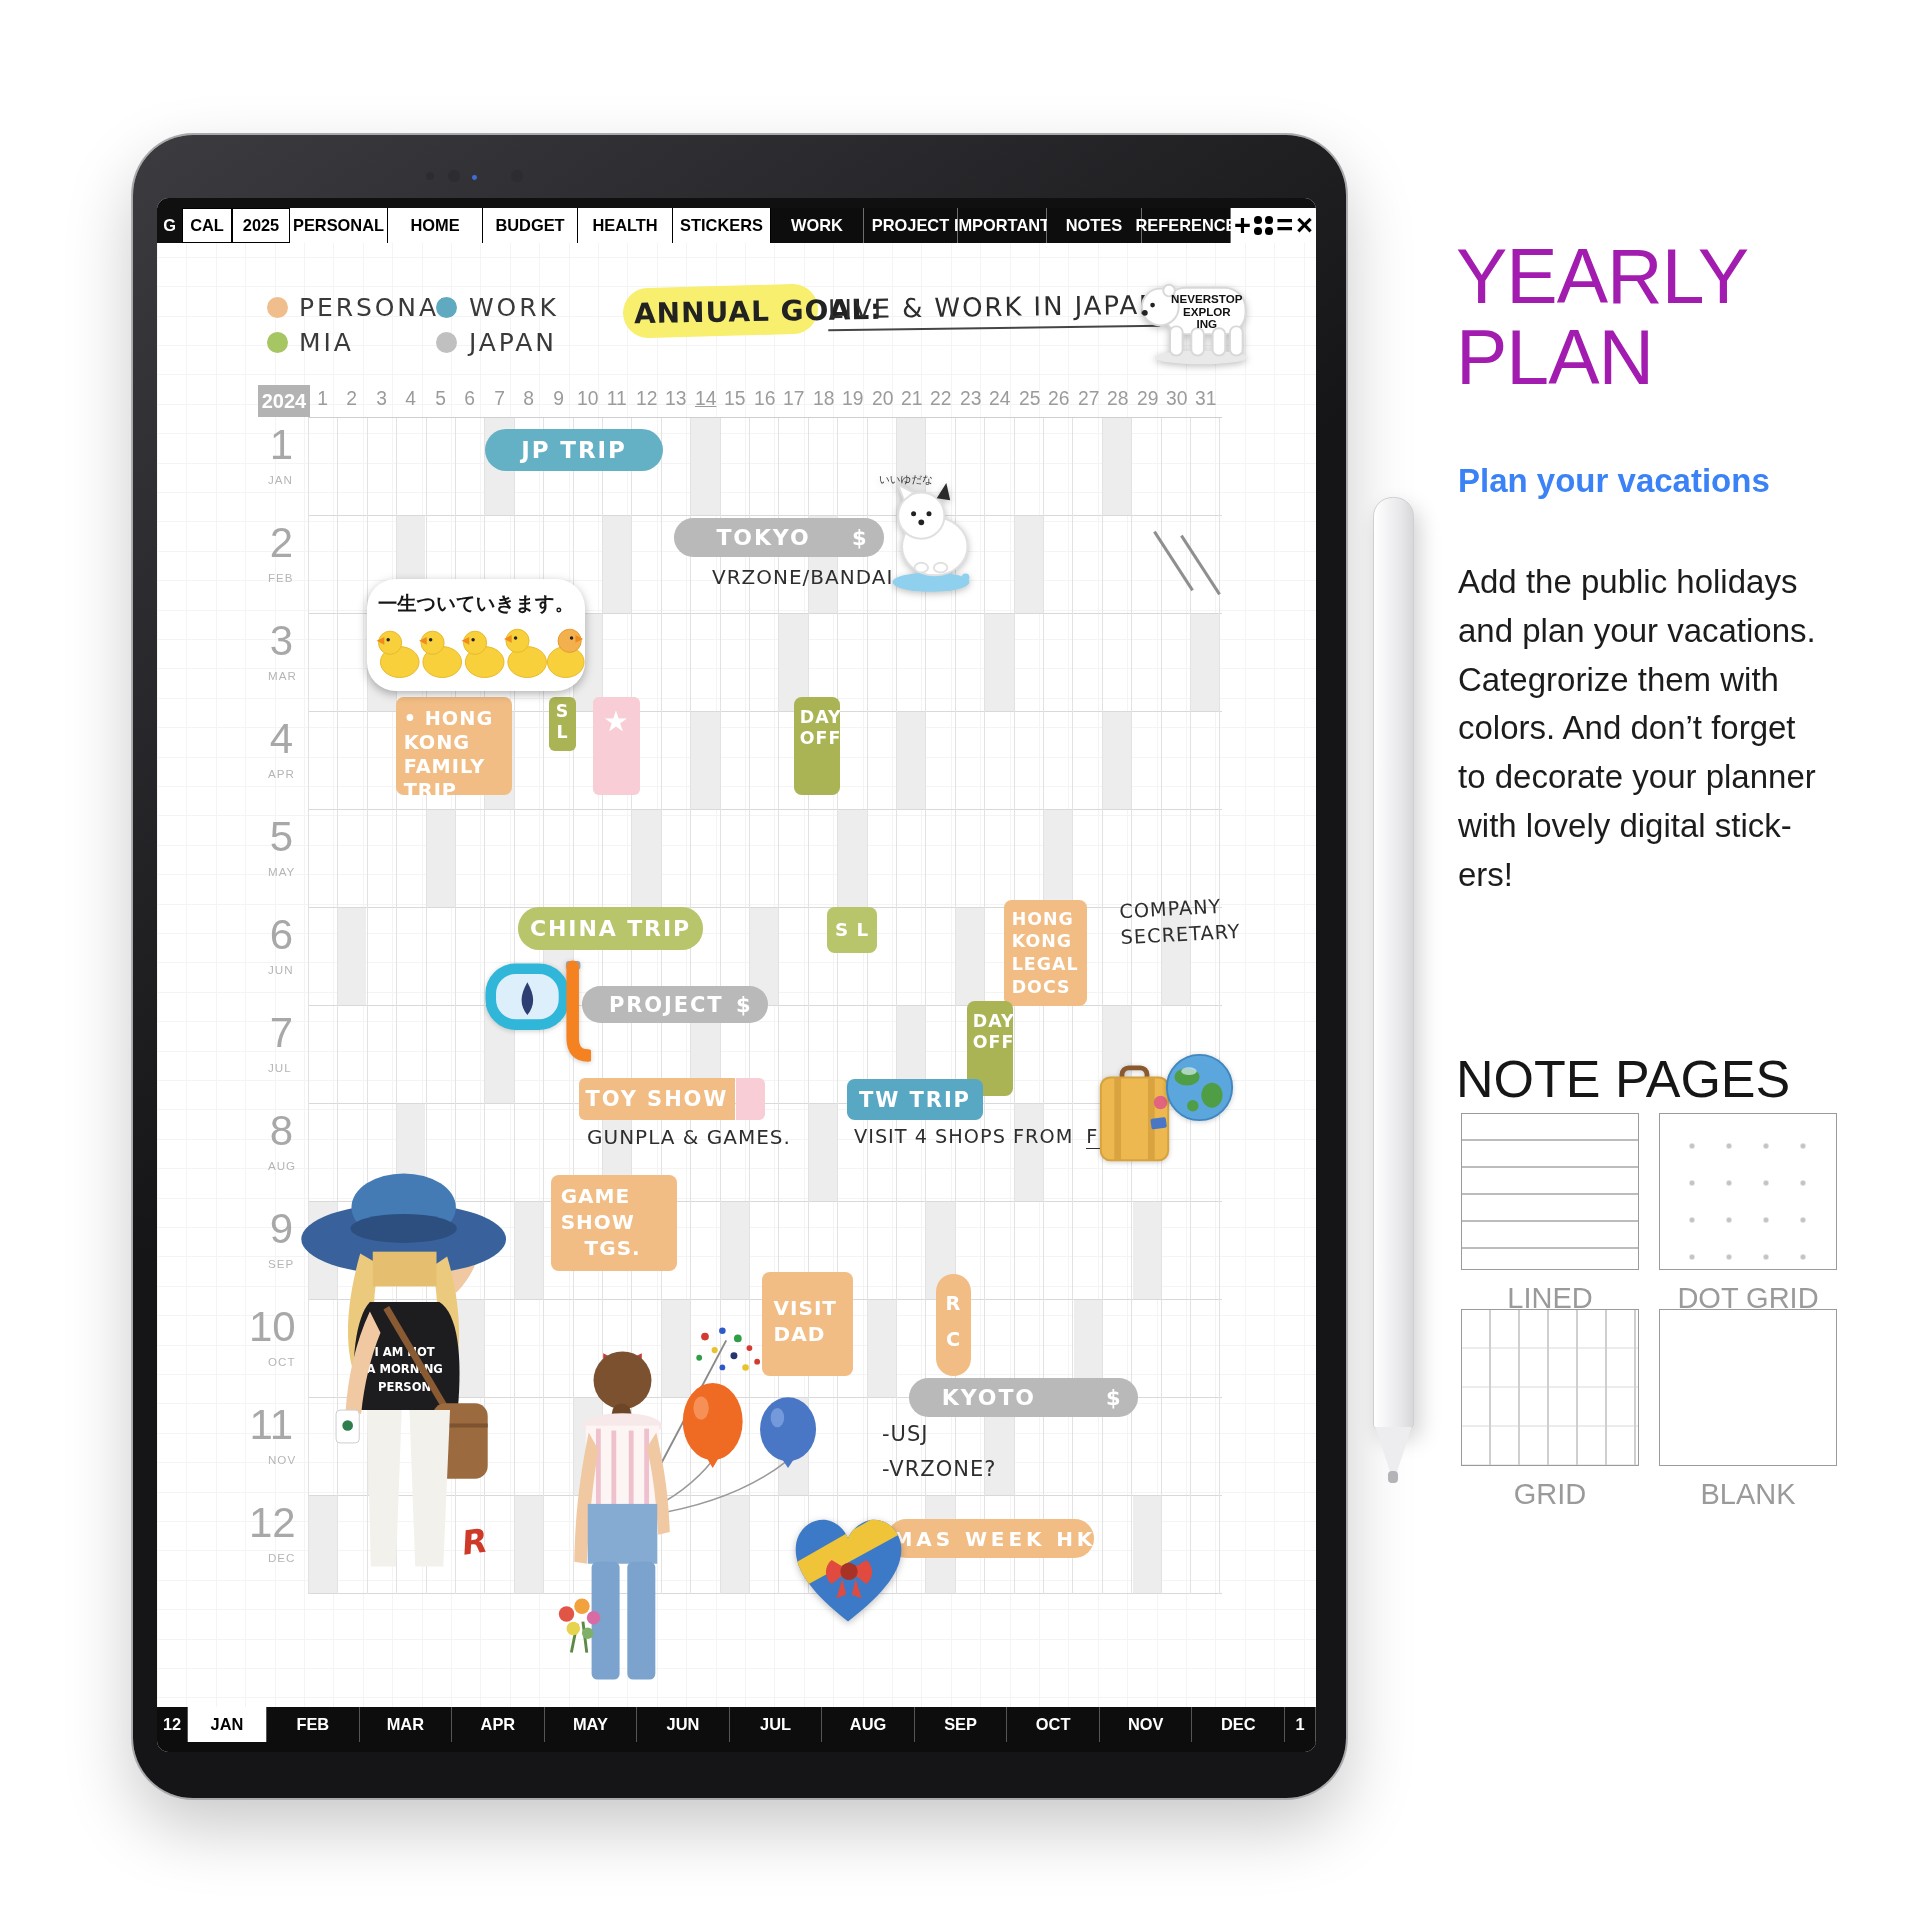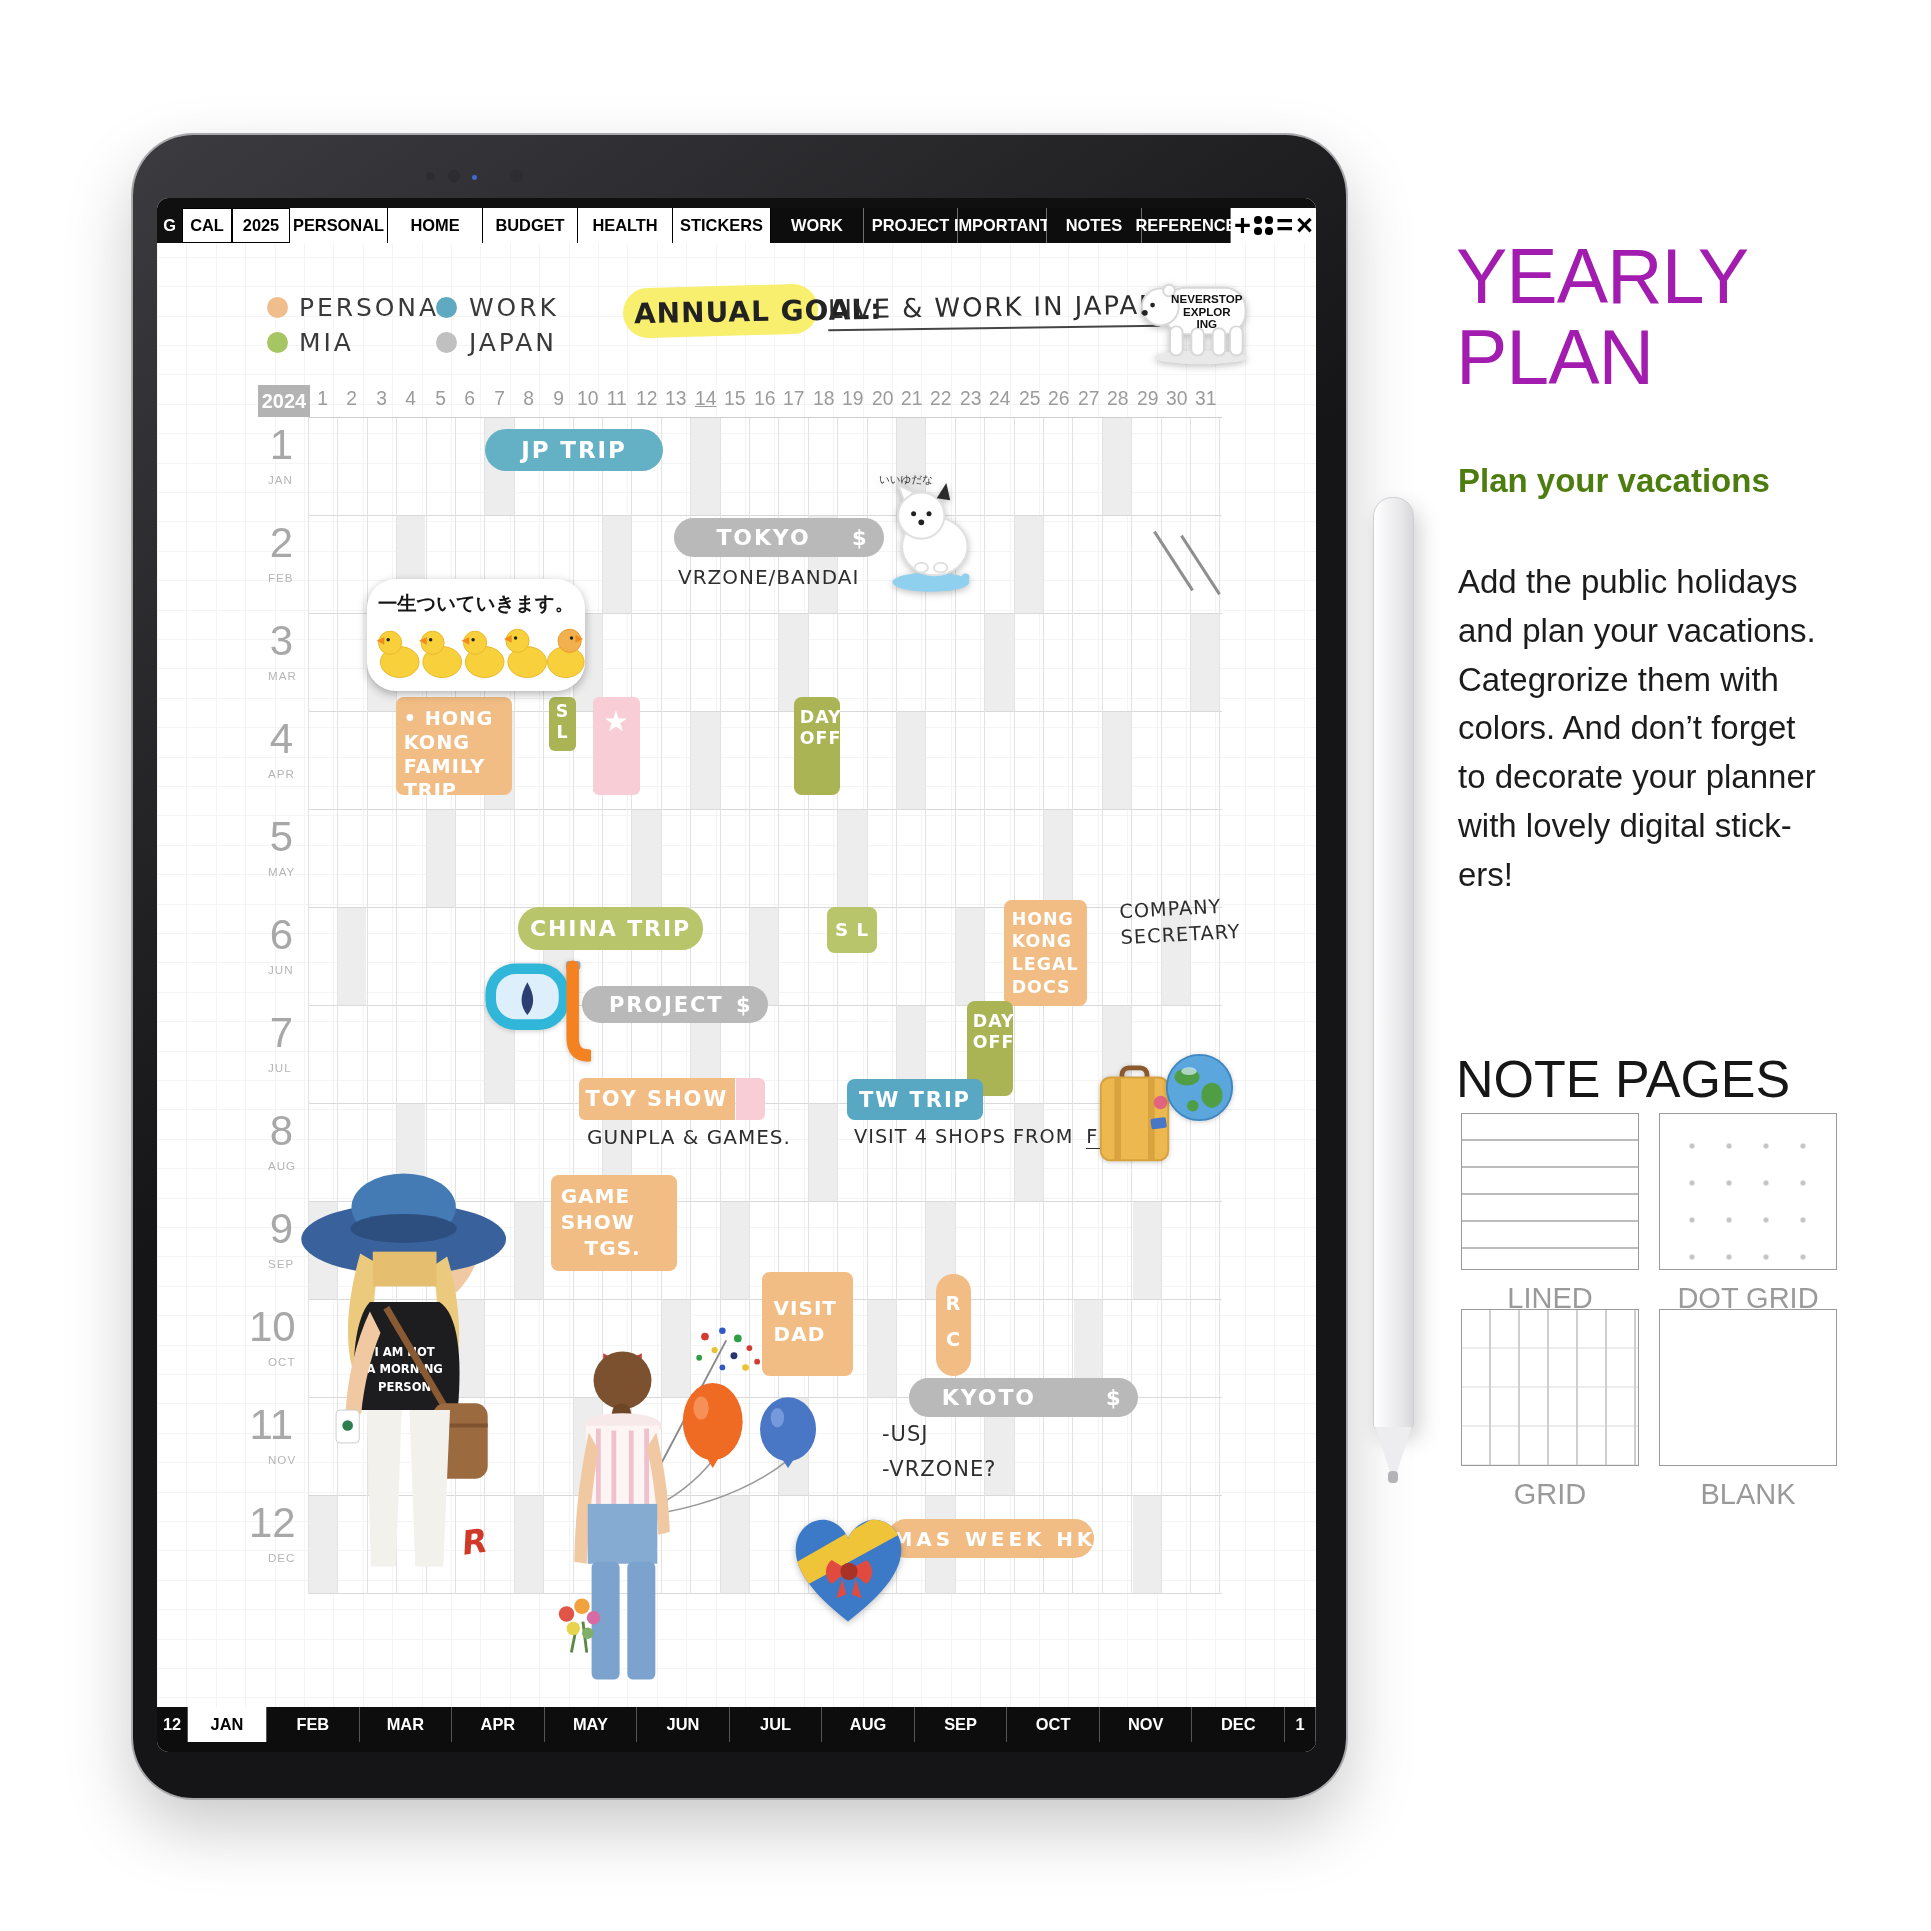--- a/index.html
+++ b/index.html
@@ -83,21 +83,21 @@
   .pencil{position:absolute;left:1373px;top:497px;width:39px;height:930px;
           background:linear-gradient(90deg,#ffffff,#e7e7ea 70%,#d8d8db);
           border:1px solid #cfcfd2;border-radius:19.3px 19.3px 3.9px 3.9px;box-shadow:5.8px 9.7px 21px rgba(0,0,0,.18);}
   .pencil-tip{position:absolute;left:1373px;top:1427px;width:41px;height:52px;background:#ededef;
           clip-path:polygon(6% 0,94% 0,58% 88%,42% 88%);}
   .pencil-nib{position:absolute;left:1388px;top:1471px;width:9.7px;height:11.6px;border-radius:3.9px;background:#b4b4b8;}
 
   
   .p-title{position:absolute;left:1456px;top:236px;font-size:77px;line-height:1.05;color:#a21caf;
            font-weight:300;letter-spacing:-1px;}
-  .p-sub{position:absolute;left:1458px;top:462px;font-size:33px;font-weight:bold;color:#4d7c0f;}
+  .p-sub{position:absolute;left:1458px;top:462px;font-size:33px;font-weight:bold;color:#3b82f6;}
   .p-body{position:absolute;left:1458px;top:558px;font-size:33px;line-height:1.48;color:#1c1c1c;}
   .p-note{position:absolute;left:1456px;top:1049px;font-size:52px;color:#161616;font-weight:300;}
   .thumb{position:absolute;width:178px;height:157px;border:1.9px solid #9b9b9b;box-sizing:border-box;background:#fff;}
   .t-label{position:absolute;width:178px;text-align:center;font-size:29px;color:#9a9a9a;}
   .lined{background:repeating-linear-gradient(to bottom,transparent 0 25px,#bcbcbc 25px 27px);}
   .dotsg{background-image:radial-gradient(#c4c4c4 2.4px,transparent 2.9px);background-size:37px 37px;background-position:13.5px 13.5px;}
   .gridp{background:repeating-linear-gradient(to right,transparent 0 27px,#cfcfcf 27px 29px),
                     repeating-linear-gradient(to bottom,transparent 0 37px,#ececec 37px 39px);}
   svg{display:block;}
 </style>
@@ -285,21 +285,21 @@
             <text x="70" y="71" text-anchor="middle" font-family="Liberation Sans,sans-serif" font-size="12" font-weight="bold" fill="#111">EXPLOR</text>
             <text x="70" y="84" text-anchor="middle" font-family="Liberation Sans,sans-serif" font-size="12" font-weight="bold" fill="#111">ING</text>
           </svg>
 
           <div class="pill hand c-blue" style="left:485px;top:429px;width:178px;height:42px;border-radius:21px;font-size:23px;justify-content:center;">JP TRIP</div>
 
           <div class="pill hand c-gray" style="left:674px;top:518px;width:210px;height:39px;border-radius:19.3px;font-size:22px;">
             <span style="margin-left:27px;">TOKYO</span>
             <span class="cost">$</span>
           </div>
-          <div class="note hand" style="left:678px;top:565px;text-align:center;">VRZONE/BANDAI</div>
+          <div class="note hand" style="left:712px;top:565px;text-align:center;">VRZONE/BANDAI</div>
 
           <div class="hatch" style="left:1172px;top:526px;"></div>
           <div class="hatch" style="left:1199px;top:530px;"></div>
 
           <div class="blk pre hand c-orange" style="left:396px;top:697px;width:116px;height:98px;border-radius:7.7px;font-size:19.3px;line-height:1.25;padding:9.7px 5.8px 0 7.7px;">• HONG KONG
 FAMILY TRIP</div>
           <div class="blk pre hand c-olive" style="left:549px;top:697px;width:27px;height:54px;border-radius:5.8px;font-size:17.4px;line-height:1.2;text-align:center;padding-top:3.9px;">S
 L</div>
           <div class="blk c-pink" style="left:593px;top:697px;width:47px;height:98px;border-radius:5.8px;text-align:center;">
             <span style="font-size:25px;color:#fff;display:inline-block;margin-top:9.7px;">★</span>

